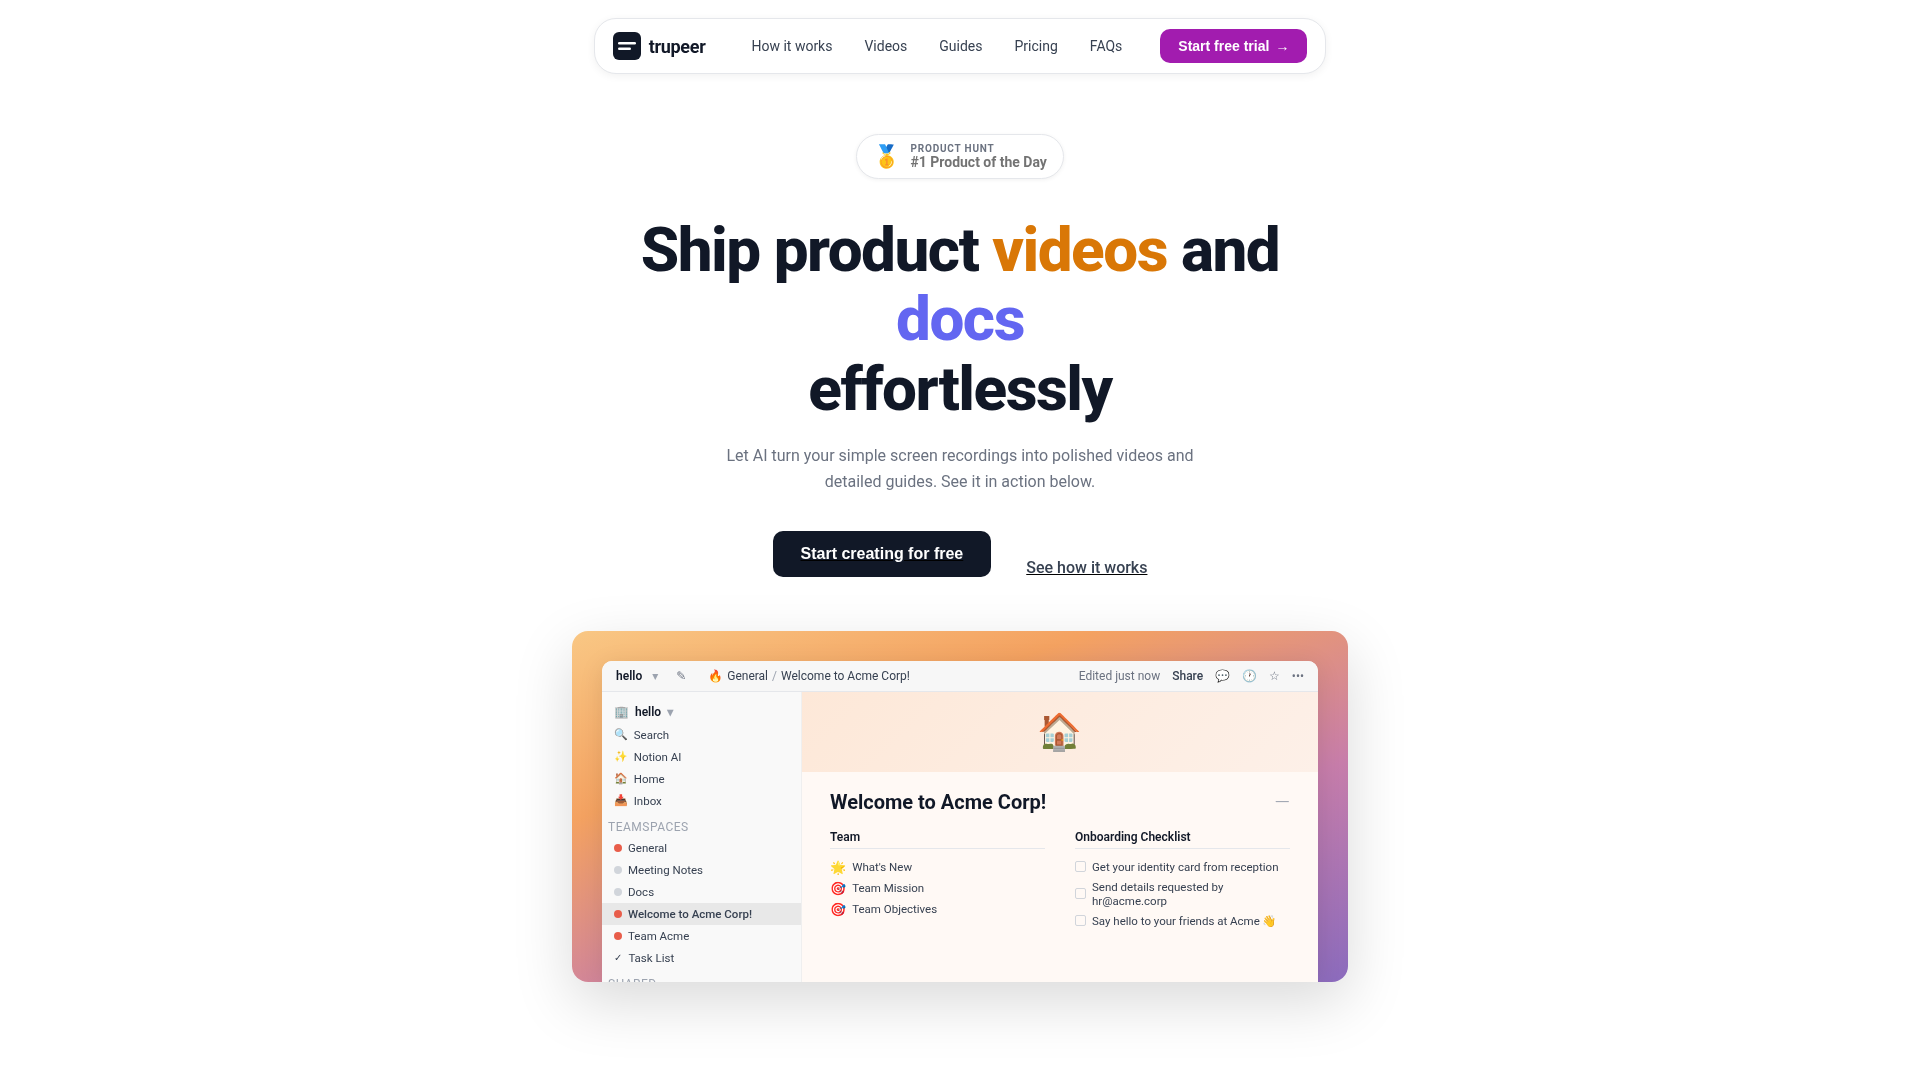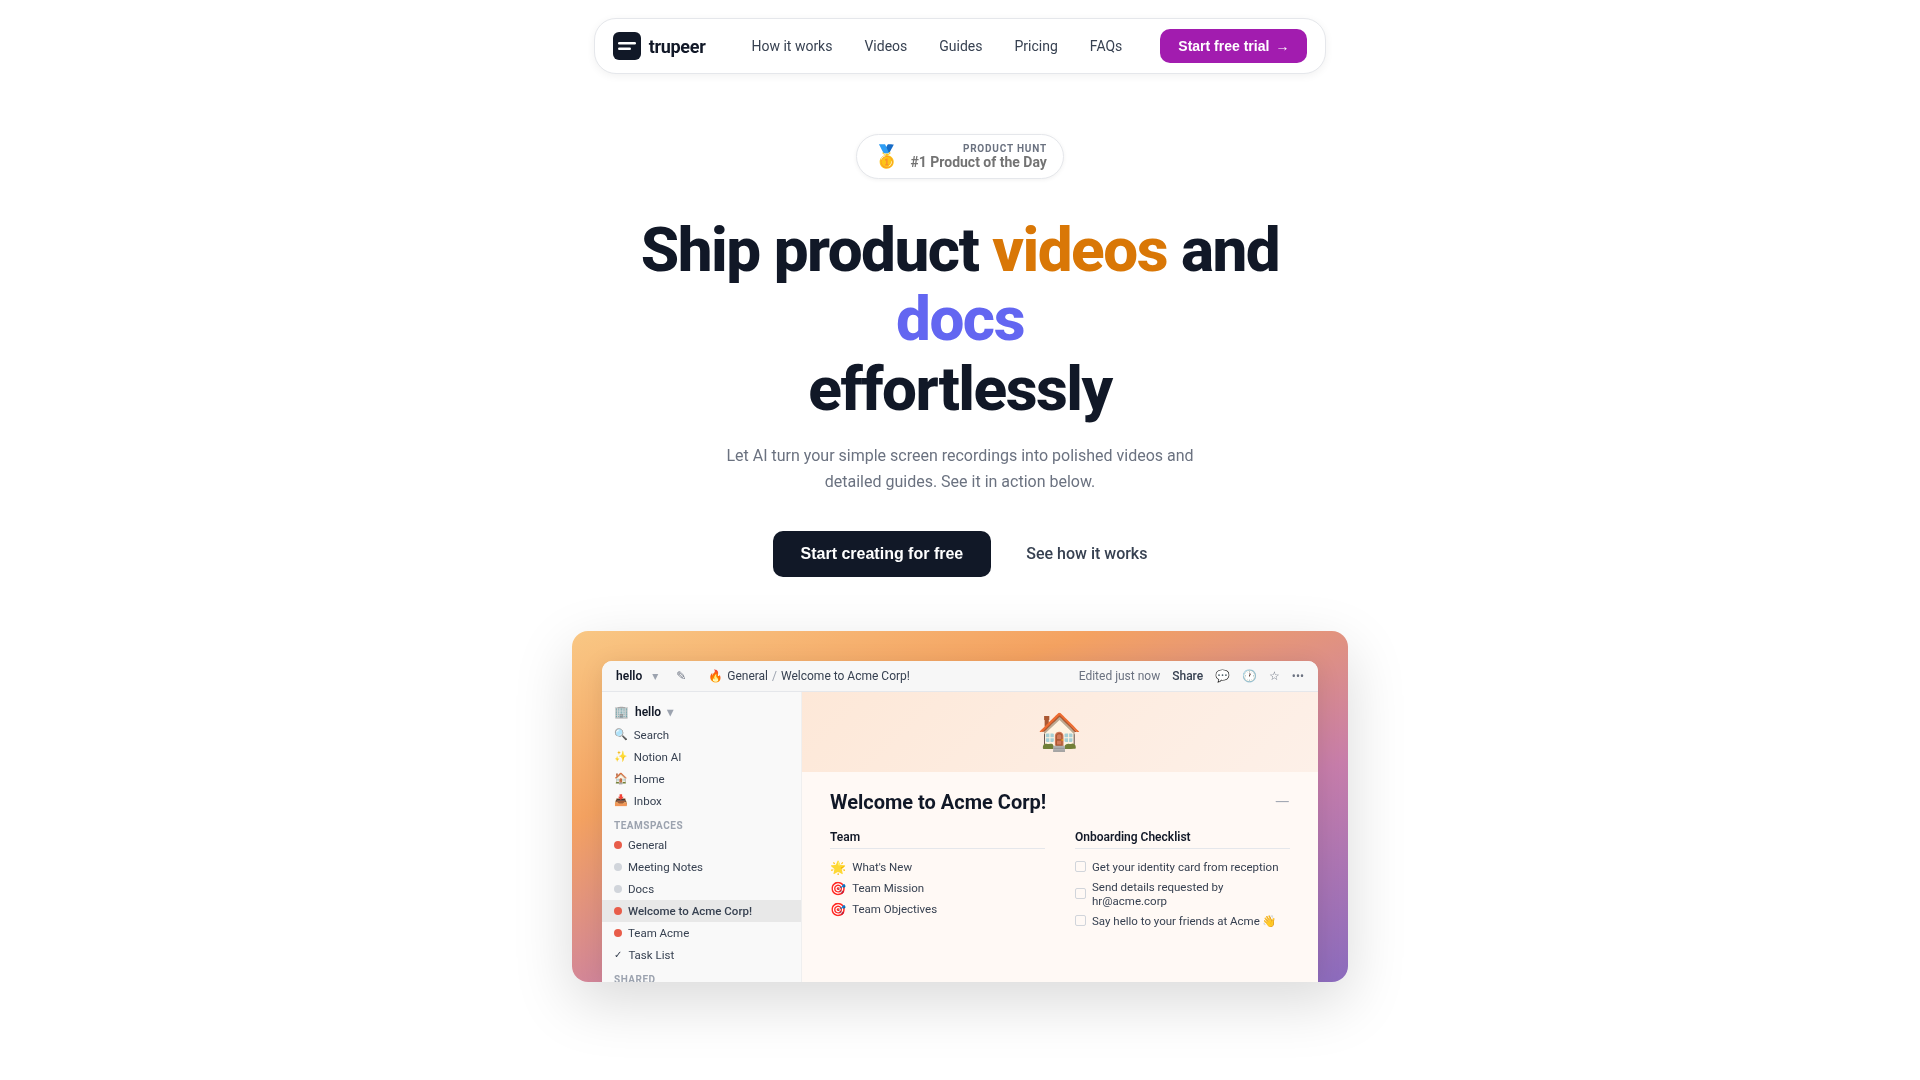--- a/index.html
+++ b/index.html
@@ -96,21 +96,20 @@
       padding: 8px 16px;
       margin-bottom: 36px;
       box-shadow: 0 1px 4px rgba(0,0,0,0.06);
     }
     .badge-medal {
       font-size: 22px;
     }
     .badge-text-group {
       display: flex;
       flex-direction: column;
-      align-items: flex-end;
     }
     .badge-label {
       font-size: 10px;
       font-weight: 700;
       color: #6b7280;
       letter-spacing: 0.8px;
       text-transform: uppercase;
     }
     .badge-title {
       font-size: 14px;
@@ -137,23 +136,24 @@
       color: #6b7280;
       text-align: center;
       line-height: 1.6;
       max-width: 520px;
       margin-bottom: 36px;
     }
 
     
     .hero-buttons {
       display: flex;
-      align-items: center;
+      align-items: flex-end;
       gap: 35px;
       margin-bottom: 54px;
+      text-decoration: underline;
     }
     .btn-primary {
       background: #111827;
       color: #ffffff;
       border: none;
       border-radius: 10px;
       padding: 14px 28px;
       font-size: 16px;
       font-weight: 600;
       cursor: pointer;
@@ -251,26 +251,26 @@
       font-size: 11.5px;
       color: #374151;
       cursor: pointer;
     }
     .sidebar-item.active {
       background: #e8e8e8;
       font-weight: 500;
     }
     .sidebar-item-icon { font-size: 11px; color: #9ca3af; }
     .sidebar-section-label {
-      font-size: 10px;
+      font-size: 12px;
       color: #9ca3af;
-      font-weight: 700;
+      font-weight: 400;
       text-transform: uppercase;
       letter-spacing: 0.5px;
-      padding: 8px 12px 3px;
+      padding: 8px 6px 3px;
     }
     .sidebar-dot {
       width: 8px;
       height: 8px;
       border-radius: 50%;
       display: inline-block;
       flex-shrink: 0;
     }
     .sidebar-check {
       font-size: 10px;

